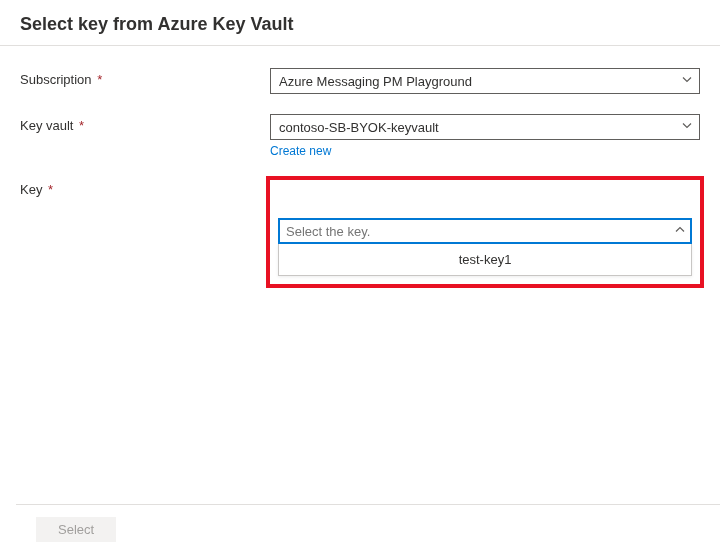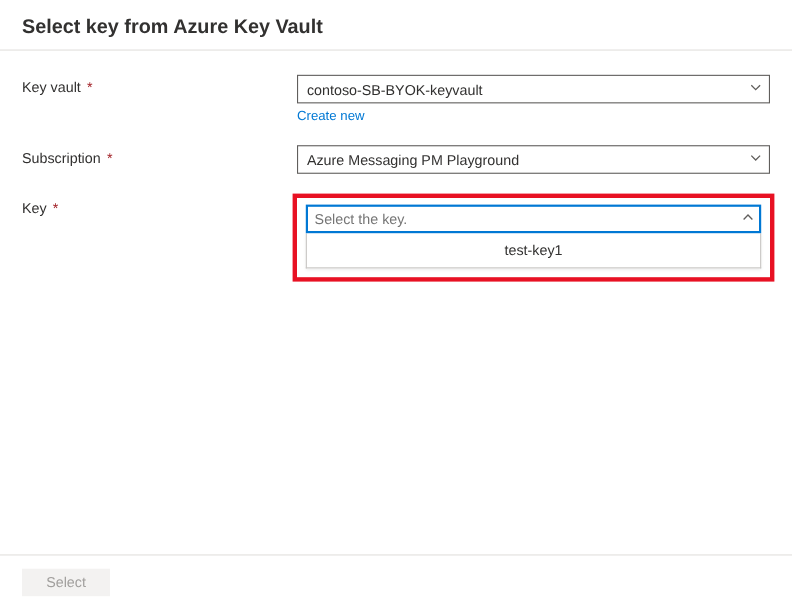--- a/index.html
+++ b/index.html
@@ -80,20 +80,21 @@
     margin-top: 4px;
     cursor: pointer;
   }
   .highlight-box {
     border: 4px solid #e81123;
     padding: 6px 8px 8px 8px;
     margin: -2px -4px 0 -4px;
   }
   .key-input-wrap {
     position: relative;
+    margin-top: 32px;
   }
   .key-input {
     width: 100%;
     height: 26px;
     border: 2px solid #0078d4;
     background: #ffffff;
     padding: 0 26px 0 6px;
     font-size: 13px;
     color: #605e5c;
     outline: none;
@@ -113,21 +114,21 @@
   }
   .dropdown-option {
     padding: 8px 10px;
     font-size: 13px;
     color: #323130;
     cursor: pointer;
     text-align: center;
   }
   .footer {
     position: absolute;
-    left: 0;
+    left: 16px;
     right: 0;
     bottom: 0;
   }
   .footer-bar {
     border-top: 1px solid #e1dfdd;
     padding: 12px 20px;
   }
   .select-btn {
     background: #f3f2f1;
     border: none;
@@ -143,53 +144,53 @@
 </style>
 </head>
 <body>
 
 <div class="header">
   <h1>Select key from Azure Key Vault</h1>
 </div>
 <hr class="divider">
 
 <div class="form-area">
+
+  <div class="form-row">
+    <div class="label-col">
+      <span>Subscription</span>
+      <span class="required">*</span>
+    </div>
+    <div class="control-col">
+      <div class="select-box">
+        <span>Azure Messaging PM Playground</span>
+        <span class="chev">
+          <svg class="chevron" viewBox="0 0 12 12">
+              <path d="M2 4 L6 8 L10 4" stroke="#605e5c" stroke-width="1.2" fill="none"></path>
+            </svg>
+        </span>
+      </div>
+    </div>
+  </div>
 
   <div class="form-row">
     <div class="label-col">
       <span>Key vault</span>
       <span class="required">*</span>
     </div>
     <div class="control-col">
       <div class="select-box">
         <span>contoso-SB-BYOK-keyvault</span>
         <span class="chev">
           <svg class="chevron" viewBox="0 0 12 12">
               <path d="M2 4 L6 8 L10 4" stroke="#605e5c" stroke-width="1.2" fill="none"></path>
             </svg>
         </span>
       </div>
       <a class="link">Create new</a>
-    </div>
-  </div>
-
-  <div class="form-row">
-    <div class="label-col">
-      <span>Subscription</span>
-      <span class="required">*</span>
-    </div>
-    <div class="control-col">
-      <div class="select-box">
-        <span>Azure Messaging PM Playground</span>
-        <span class="chev">
-          <svg class="chevron" viewBox="0 0 12 12">
-              <path d="M2 4 L6 8 L10 4" stroke="#605e5c" stroke-width="1.2" fill="none"></path>
-            </svg>
-        </span>
-      </div>
     </div>
   </div>
 
   <div class="form-row" style="margin-bottom:0;">
     <div class="label-col">
       <span>Key</span>
       <span class="required">*</span>
     </div>
     <div class="control-col">
       <div class="highlight-box">

